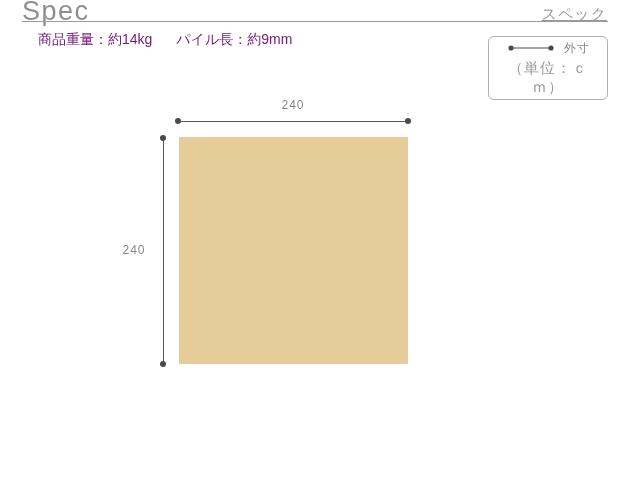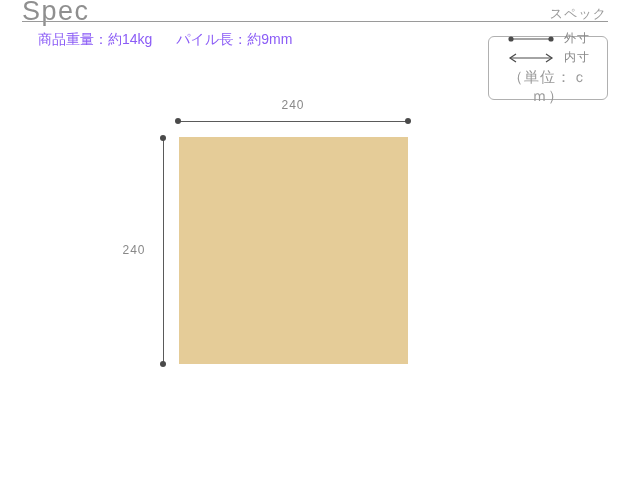--- a/index.html
+++ b/index.html
@@ -20,41 +20,42 @@
     margin: 0;
     font-size: 27px;
     font-weight: 300;
     letter-spacing: 1.5px;
     color: #8f8f8f;
   }
   .subtitle {
     position: absolute;
     right: 18px;
     top: 5px;
-    font-size: 13px;
+    font-size: 15px;
     letter-spacing: 1px;
     color: #9a9a9a;
+    text-decoration: underline;
   }
   .rule {
     position: absolute;
     left: 22px;
     right: 17px;
     top: 21px;
     height: 1px;
     background: #9a9a9a;
   }
 
   
   .spec-line {
     position: absolute;
     left: 38px;
     top: 31px;
     margin: 0;
     font-size: 14px;
-    color: #8b5cf6;
+    color: #701a75;
   }
   .spec-line .spec-item + .spec-item { margin-left: 20px; }
 
   
   .legend {
     position: absolute;
     left: 488px;
     top: 36px;
     width: 120px;
     height: 64px;
@@ -163,30 +164,20 @@
     <div class="legend-row">
       <span class="legend-sym">
         <svg width="50" height="12" viewBox="0 0 50 12">
           <line x1="5" y1="6" x2="45" y2="6" stroke="#4a4a4a" stroke-width="1.2"></line>
           <circle cx="5" cy="6" r="2.6" fill="#4a4a4a"></circle>
           <circle cx="45" cy="6" r="2.6" fill="#4a4a4a"></circle>
         </svg>
       </span>
       <span class="legend-label">外寸</span>
     </div>
-    <div class="legend-row">
-      <span class="legend-sym">
-        <svg width="50" height="12" viewBox="0 0 50 12">
-          <line x1="4" y1="6" x2="46" y2="6" stroke="#4a4a4a" stroke-width="1.2"></line>
-          <path d="M10 2 L4 6 L10 10" fill="none" stroke="#4a4a4a" stroke-width="1.2"></path>
-          <path d="M40 2 L46 6 L40 10" fill="none" stroke="#4a4a4a" stroke-width="1.2"></path>
-        </svg>
-      </span>
-      <span class="legend-label">内寸</span>
-    </div>
     <div class="legend-unit">（単位：ｃｍ）</div>
   </div>
 
   <div>
     <div class="rug" style="background-color: rgb(229, 204, 152);"></div>
 
     <div class="dim-label dim-label-top">240</div>
     <div class="dim-h">
       <span class="dot dot-l"></span>
       <span class="dot dot-r"></span>

